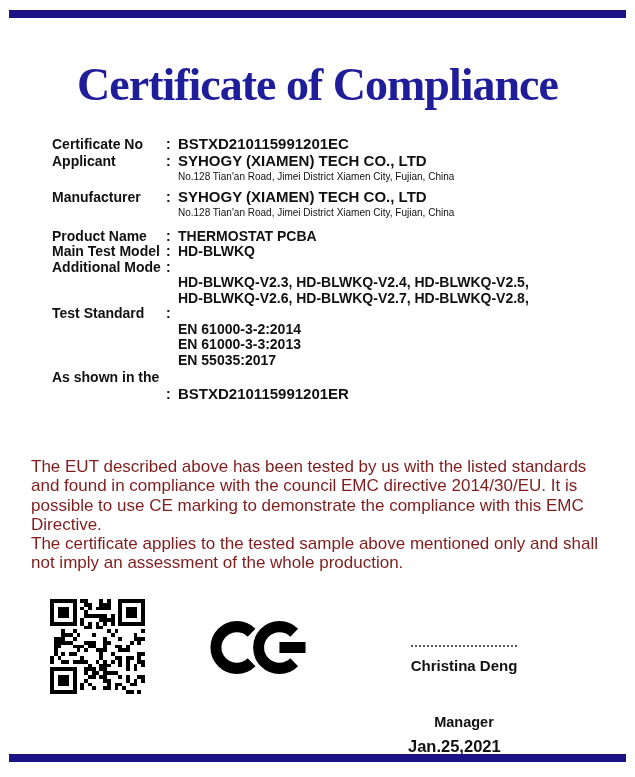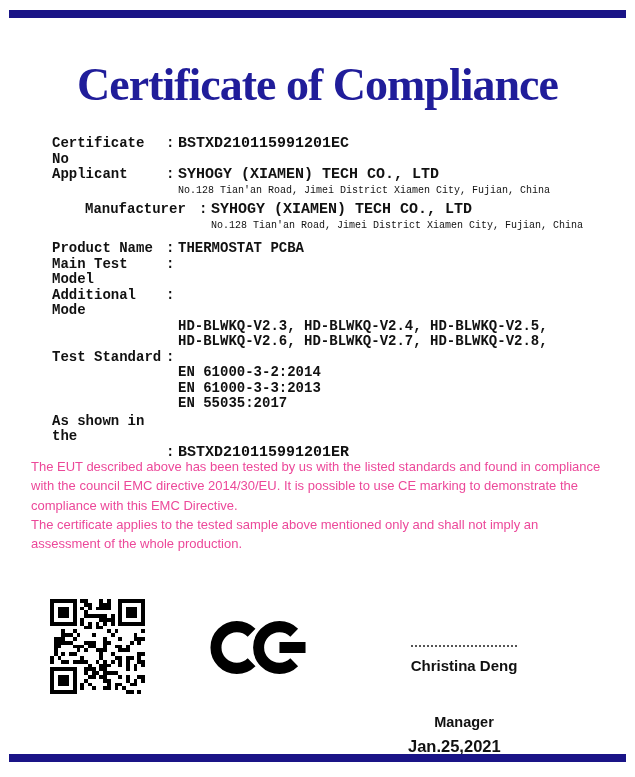--- a/index.html
+++ b/index.html
@@ -21,26 +21,26 @@
     font-family:"Liberation Serif","DejaVu Serif",serif;font-weight:bold;
     font-size:46px;line-height:1;letter-spacing:-1px;color:var(--navy);
   }
   .fields{position:absolute;left:52px;top:136px;font-size:14px;line-height:15.5px;}
   .row{display:grid;grid-template-columns:114px 12px auto;align-items:baseline;}
   .lbl{font-weight:bold;}
   .colon{font-weight:bold;}
   .val{font-weight:bold;white-space:nowrap;}
   .val.lg{font-size:15px;}
   .val.reg{font-weight:normal;font-size:10px;}
-  .group{margin:0;font-family:Liberation Mono, monospace;}
+  .group{margin:0;}
   .group.g1{margin-bottom:4px;}
-  .group.g2{margin-bottom:8px;margin-left:33px;}
+  .group.g2{margin-bottom:8px;}
   .group.g3{margin-bottom:0;}
   .group.g4{margin-bottom:2px;}
-  .statement{position:absolute;left:31px;top:457px;width:570px;font-size:13px;line-height:19.3px;color:#ec4899;}
+  .statement{position:absolute;left:31px;top:457px;width:570px;font-size:17px;line-height:19.3px;color:#7f1d1d;}
   .qr{position:absolute;left:50px;top:599px;width:95px;height:95px;}
   .ce{position:absolute;left:210px;top:612px;width:97px;height:71px;}
   .sig{position:absolute;left:408px;top:645px;width:112px;text-align:center;}
   .sig .dots{border-top:2px dotted #555;width:106px;margin:0 auto 8px auto;height:0;}
   .sig .name{font-weight:bold;font-size:15px;line-height:21px;}
   .sig .role{font-weight:bold;font-size:14.5px;line-height:21px;margin-top:36px;}
   .sig .date{font-weight:bold;font-size:16.5px;line-height:20px;text-align:left;margin-top:3px;}
 </style>
 </head>
 <body>
@@ -84,20 +84,21 @@
 
   <div class="group g3">
     <div class="row">
       <span class="lbl">Product Name</span>
       <span class="colon">:</span>
       <span class="val">THERMOSTAT PCBA</span>
     </div>
     <div class="row">
       <span class="lbl">Main Test Model</span>
       <span class="colon">:</span>
+      <span class="val">HD-BLWKQ</span>
     </div>
     <div class="row">
       <span class="lbl">Additional Mode</span>
       <span class="colon">:</span>
     </div>
     <div class="row">
       <span class="lbl"></span>
       <span class="colon"></span>
       <span class="val">HD-BLWKQ-V2.3, HD-BLWKQ-V2.4, HD-BLWKQ-V2.5,</span>
     </div>

